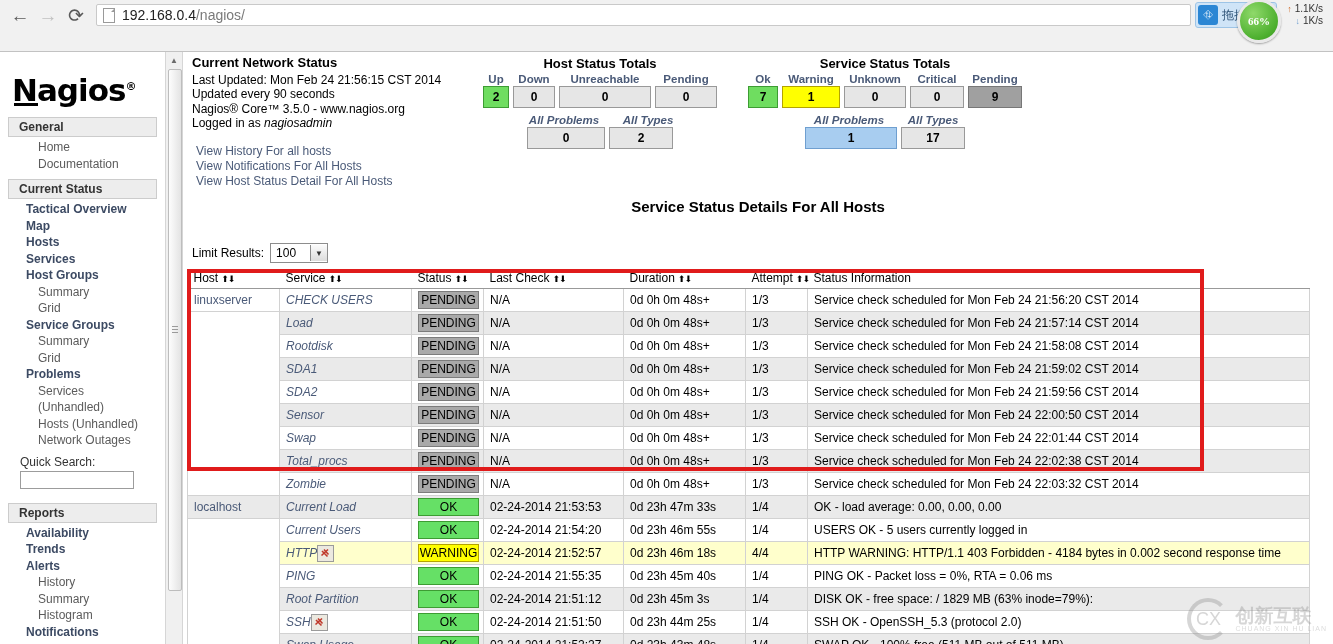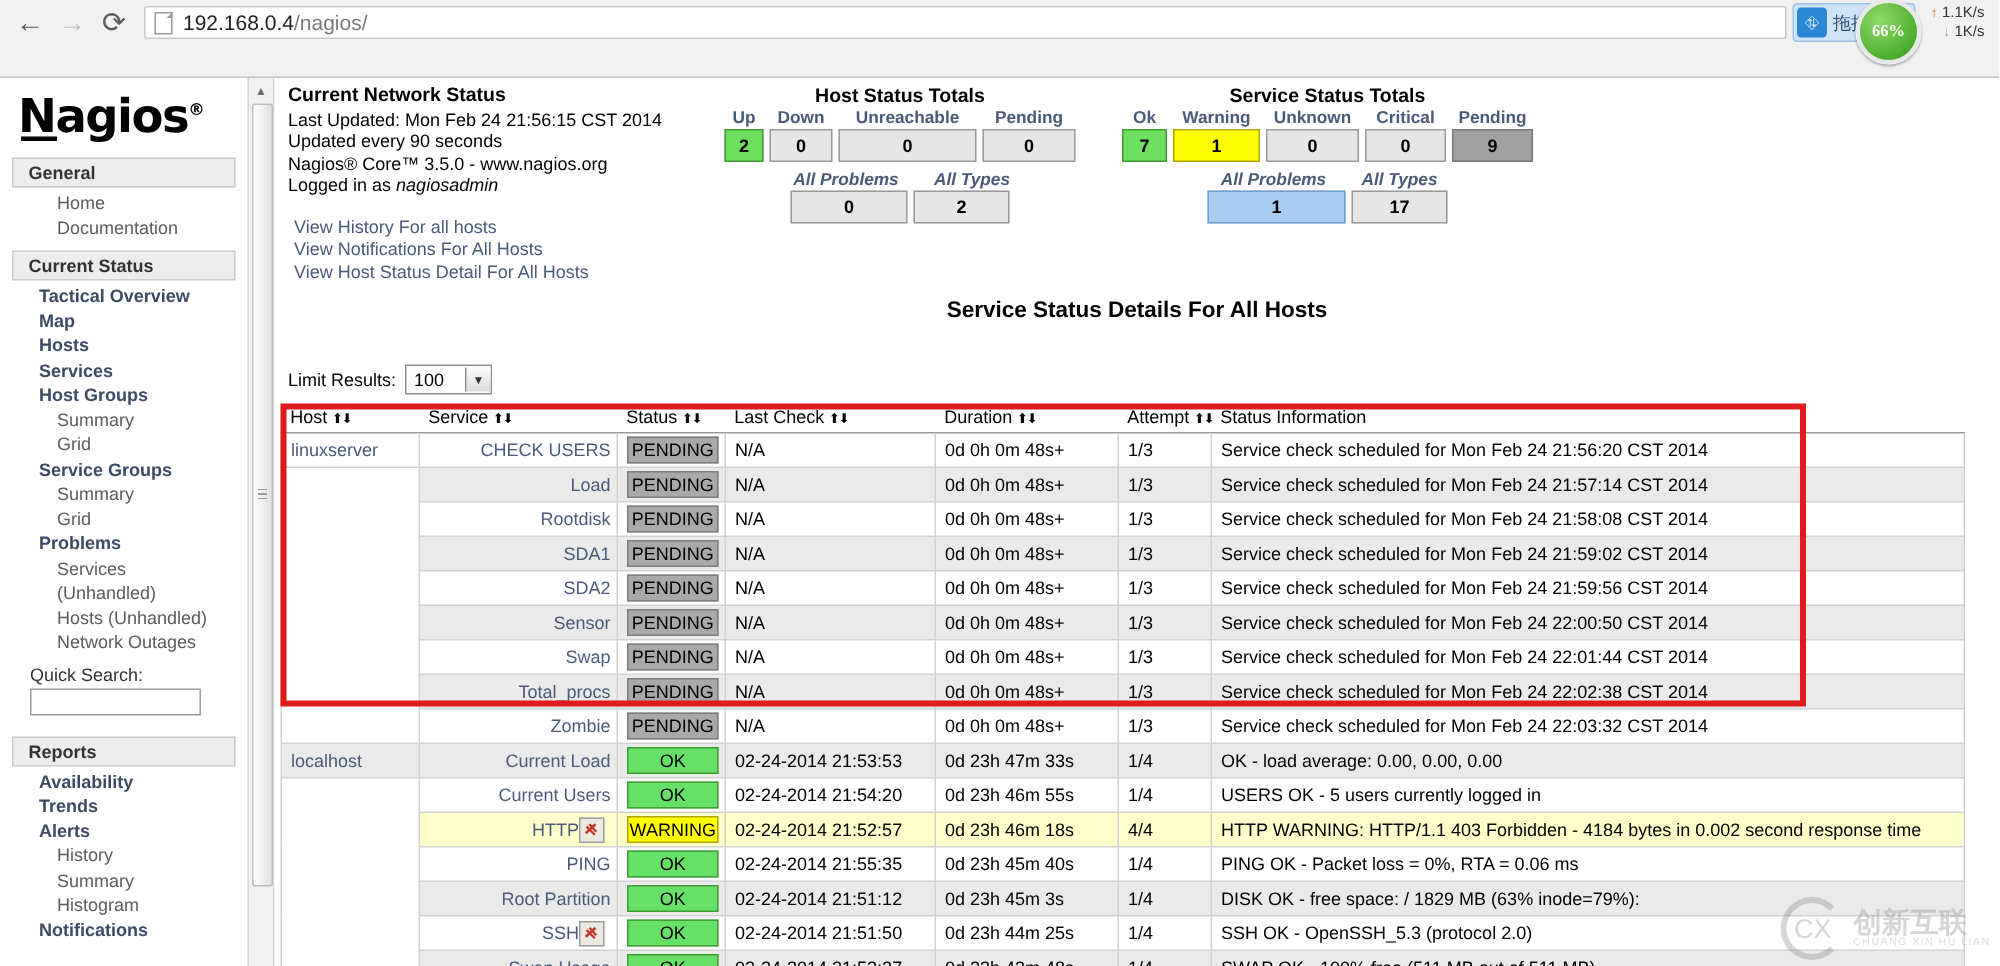--- a/index.html
+++ b/index.html
@@ -81,21 +81,21 @@
   
   .page{position:relative;width:1333px;height:592px;background:#fff;}
   
   .sidebar{
     position:absolute;left:0;top:0;width:165px;height:592px;
     background:#fff;overflow:hidden;
   }
   .logo{
     font-family:"DejaVu Sans","Liberation Sans",sans-serif;
     font-size:31px;font-weight:bold;letter-spacing:-1px;
-    padding:8px 0 2px 12px;position:relative;display:inline-block;color:#000;
+    padding:20px 0 2px 12px;position:relative;display:inline-block;color:#000;
   }
   .logo .reg{font-size:11px;vertical-align:super;}
   .logo:after{
     content:"";position:absolute;left:14px;bottom:4px;width:24px;height:3px;background:#000;
   }
   .nav-section{
     margin:7px 8px 0 8px;background:#ededed;border:1px solid #cccccc;
     font-weight:bold;font-size:12px;color:#333;padding:2px 0 2px 10px;
   }
   .nav-list{margin:2px 0 0 0;padding:0;list-style:none;}
@@ -181,21 +181,21 @@
   .rowB td{background:#eaeaea;}
   .warnrow td{background:#ffffcc;}
   .link{color:#4a5a78;text-decoration:none;}
   .statuschip{
     display:block;text-align:center;font-size:12px;padding:1px 0;border:1px solid #7c7c7c;
   }
   .st-pending{background:#a9a9a9;color:#000;}
   .st-ok{background:#66e066;border-color:#3d9c33;color:#000;}
   .st-warning{background:#ffff00;border-color:#b3a300;color:#000;}
   td.statuscell{padding:2px 3px;}
-  .svc-inner{display:flex;align-items:center;justify-content:flex-end;}
+  .svc-inner{display:flex;align-items:center;justify-content:flex-start;font-style:italic;}
   .notif-off-icon{
     width:15px;height:15px;border:1px solid #9b9b9b;background:#ece9e0;
     display:inline-flex;align-items:center;justify-content:center;margin-right:4px;flex:0 0 auto;
   }
   .red-outline{
     position:absolute;left:0;top:0;width:1017px;height:202px;
     border:4px solid #e01b1b;box-sizing:border-box;pointer-events:none;z-index:4;
   }
   .watermark{
     position:absolute;right:6px;bottom:4px;opacity:.35;display:flex;align-items:center;gap:6px;

